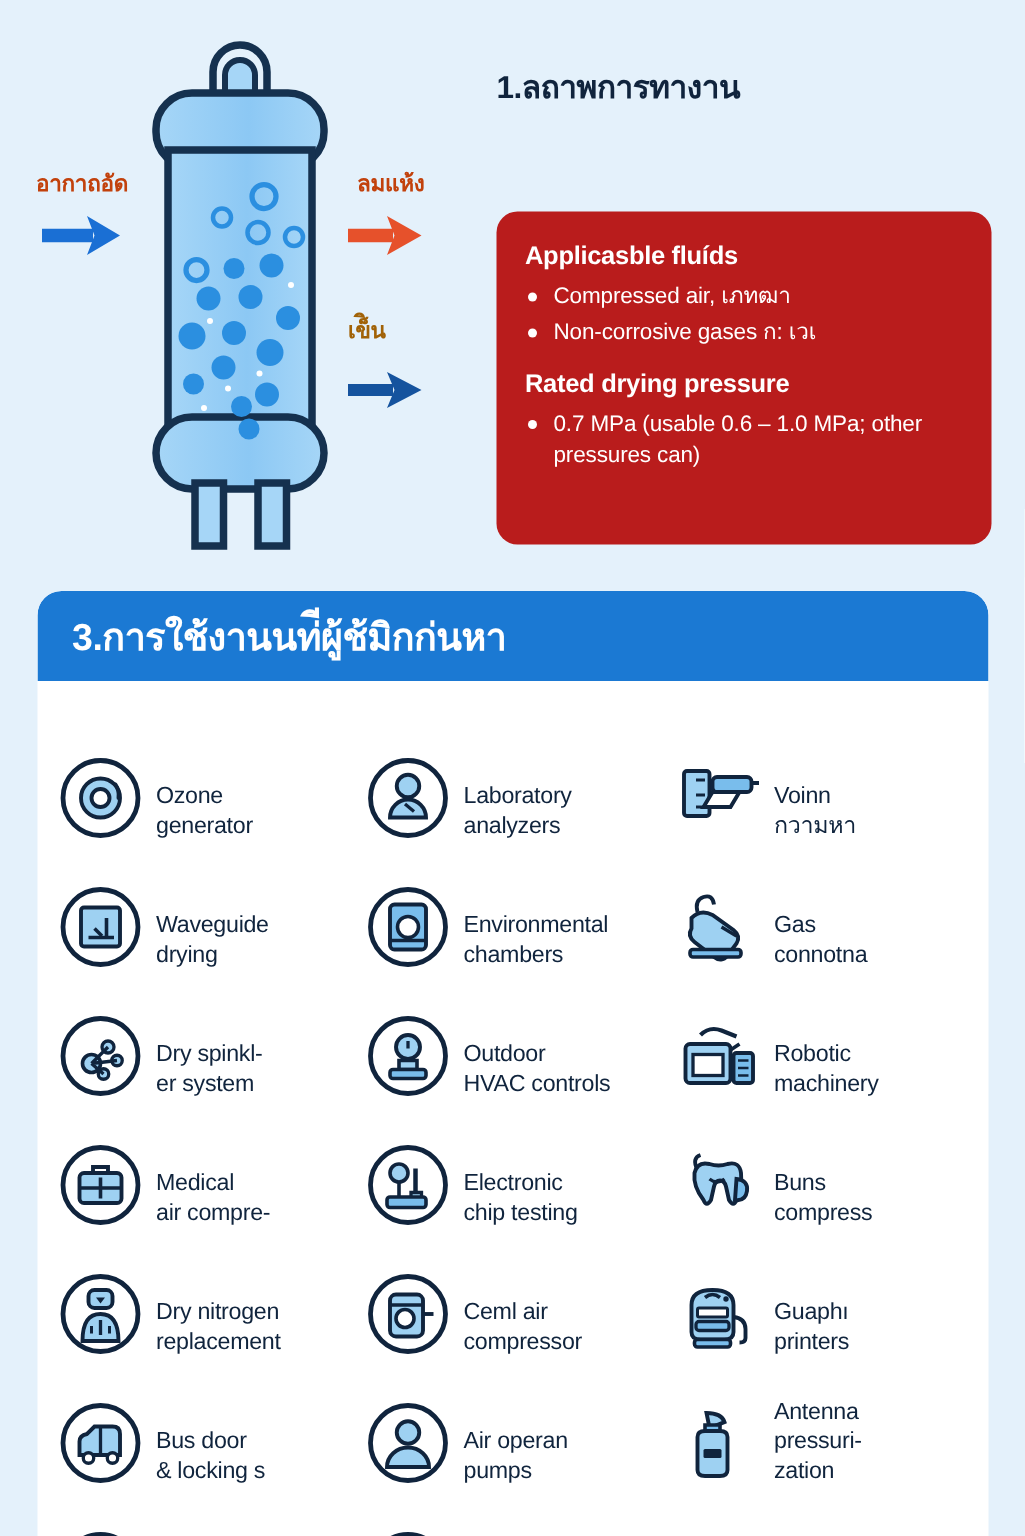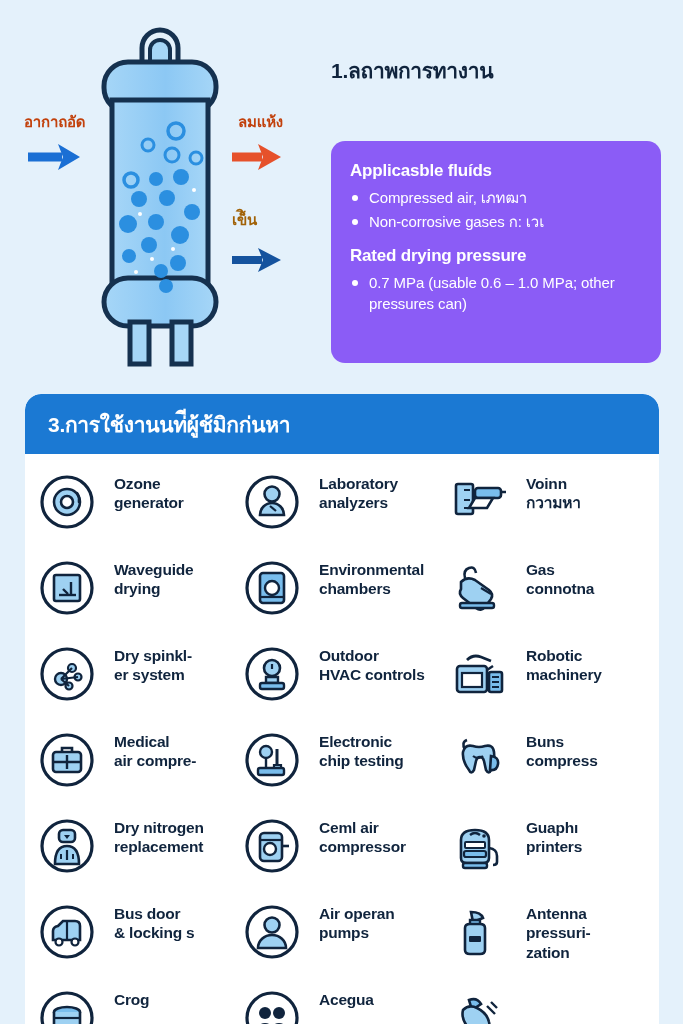--- a/index.html
+++ b/index.html
@@ -40,40 +40,40 @@
     white-space: nowrap;
   }
   .label-in   { left: 24px;  top: 110px; }
   .label-out  { left: 238px; top: 110px; }
   .label-drain{ left: 232px; top: 208px; color:#a16207; }
 
   
   .head-block {
     position: absolute;
     left: 331px;
-    top: 58px;
+    top: 46px;
     width: 340px;
   }
   .head-line {
     font-weight: bold;
     font-size: 21px;
     line-height: 1.27;
     color: #10243d;
     letter-spacing: -0.3px;
     white-space: nowrap;
   }
 
   
   .spec-card {
     position: absolute;
     left: 331px;
     top: 141px;
     width: 330px;
     height: 222px;
-    background: #8b5cf6;
+    background: #b91c1c;
     border-radius: 14px;
     padding: 20px 19px 16px 19px;
     color: #ffffff;
   }
   .spec-title {
     font-weight: bold;
     font-size: 17px;
     letter-spacing: -0.2px;
     margin-bottom: 7px;
   }
@@ -112,35 +112,34 @@
     height: 60px;
     background: #1b79d3;
     border-radius: 16px 16px 0 0;
     display: flex;
     align-items: center;
     padding-left: 23px;
   }
   .apps-header-title {
     color: #ffffff;
     font-weight: bold;
-    font-size: 21px;
+    font-size: 25px;
     letter-spacing: -0.3px;
   }
   .apps-grid {
     padding: 20px 14px 0 14px;
     display: grid;
     grid-template-columns: 205px 207px 200px;
     row-gap: 0px;
   }
   .app-item {
     display: flex;
-    align-items: flex-start;
+    align-items: flex-end;
     height: 86px;
-    gap: 19px;
-    font-weight: bold;
+    gap: 9px;
   }
   .app-icon {
     width: 56px;
     height: 56px;
     flex: 0 0 56px;
     position: relative;
   }
   .app-icon svg { display: block; }
   .app-label {
     font-size: 15.5px;

